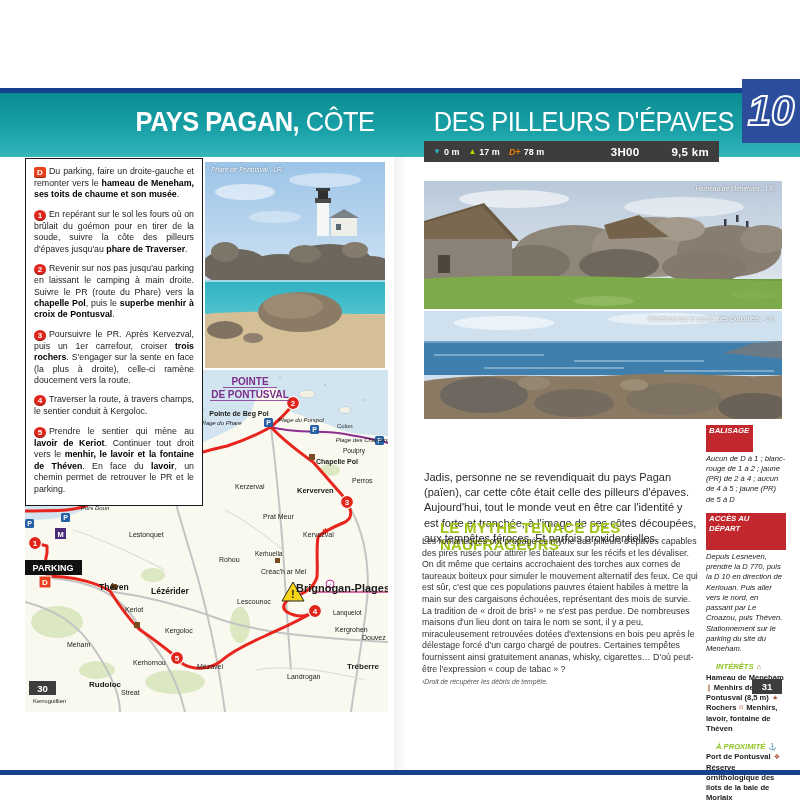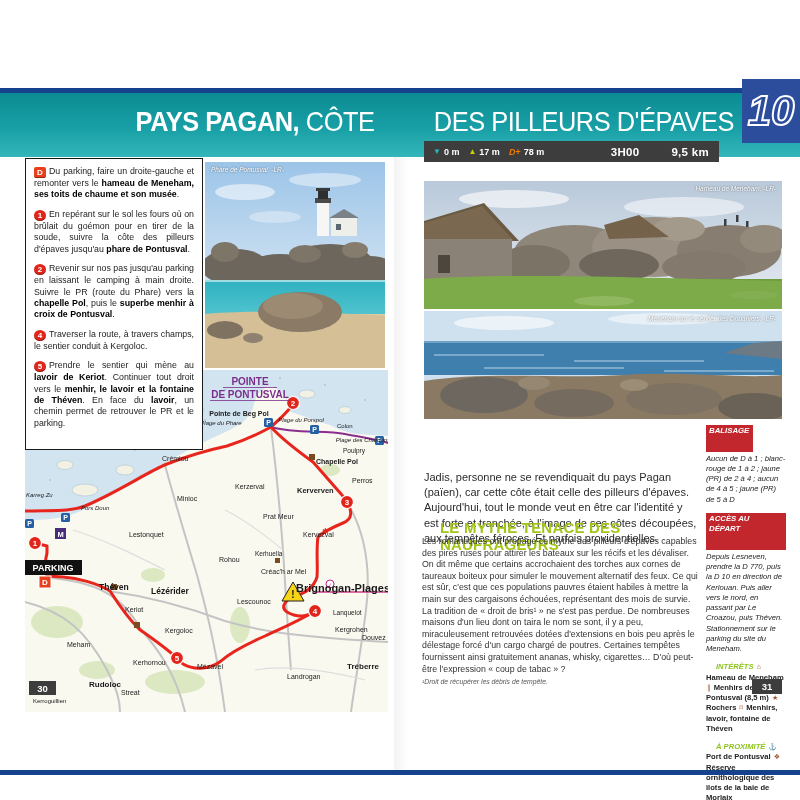--- a/index.html
+++ b/index.html
@@ -84,22 +84,23 @@
   <div class="band">
     <div class="band-title t-left"><span class="t-strong">PAYS PAGAN,</span><span class="t-light"> CÔTE</span></div>
     <div class="band-title t-right">DES PILLEURS D'ÉPAVES</div>
   </div>
   <div class="num-box">
       <span>10</span>
     </div>
 
   <div class="instr-box">
     <p class="instr"><span class="marker sq">D</span><span><span>Du parking, faire un droite-gauche et remonter vers le </span><b>hameau de Meneham, ses toits de chaume et son musée</b><span>.</span></span></p>
-    <p class="instr"><span class="marker">1</span><span><span>En repérant sur le sol les fours où on brûlait du goémon pour en tirer de la soude, suivre la côte des pilleurs d'épaves jusqu'au </span><b>phare de Pontusval</b><span>.</span></span></p>
+    <p class="instr"><span class="marker">1</span><span><span>En repérant sur le sol les fours où on brûlait du goémon pour en tirer de la soude, suivre la côte des pilleurs d'épaves jusqu'au </span><b>phare de Traverser</b><span>.</span></span></p>
     <p class="instr"><span class="marker">2</span><span><span>Revenir sur nos pas jusqu'au parking en laissant le camping à main droite. Suivre le PR (route du Phare) vers la </span><b>chapelle Pol</b><span>, puis le </span><b>superbe menhir à croix de Pontusval</b><span>.</span></span></p>
+    <p class="instr"><span class="marker">3</span><span><span>Poursuivre le PR. Après Kervezval, puis un 1er carrefour, croiser </span><b>trois rochers</b><span>. S'engager sur la sente en face (la plus à droite), celle-ci ramène doucement vers la route.</span></span></p>
     <p class="instr"><span class="marker">4</span><span><span>Traverser la route, à travers champs, le sentier conduit à Kergoloc.</span></span></p>
     <p class="instr" style="margin-bottom:4px"><span class="marker">5</span><span><span>Prendre le sentier qui mène au </span><b>lavoir de Keriot</b><span>. Continuer tout droit vers le </span><b>menhir, le lavoir et la fontaine de Théven</b><span>. En face du </span><b>lavoir</b><span>, un chemin permet de retrouver le PR et le parking.</span></span></p>
   </div>
 
   <div class="photo ph-light">
     <svg width="180" height="206" viewBox="0 0 180 206">
       <rect width="180" height="206" fill="#a9cdea"></rect>
       <rect y="0" width="180" height="120" fill="url(#skyg1)"></rect>
       <defs>
         <linearGradient id="skyg1" x1="0" y1="0" x2="0" y2="1">

